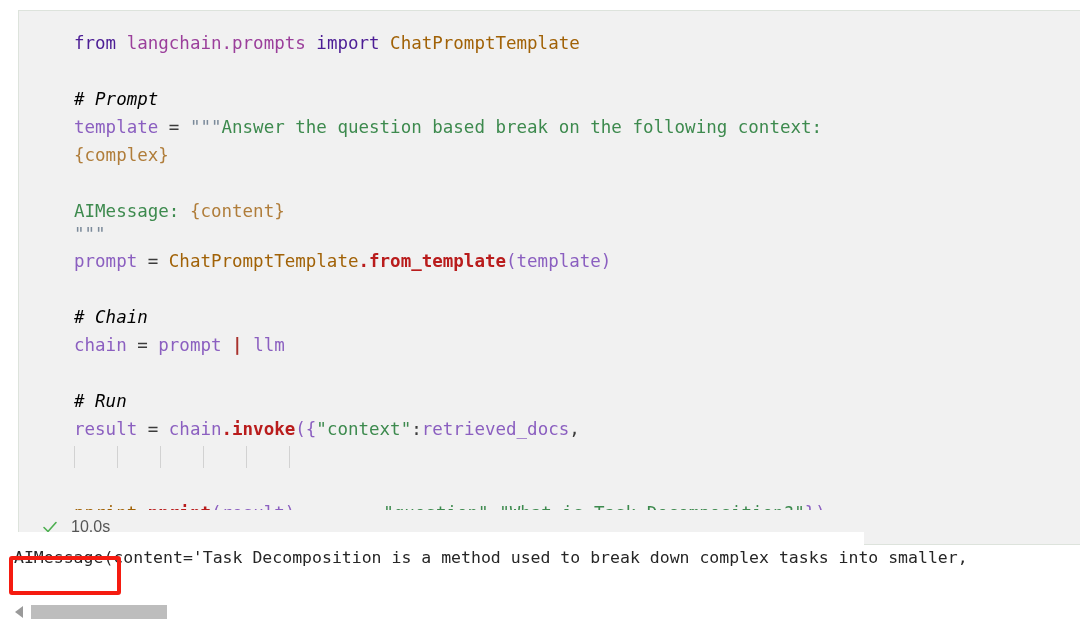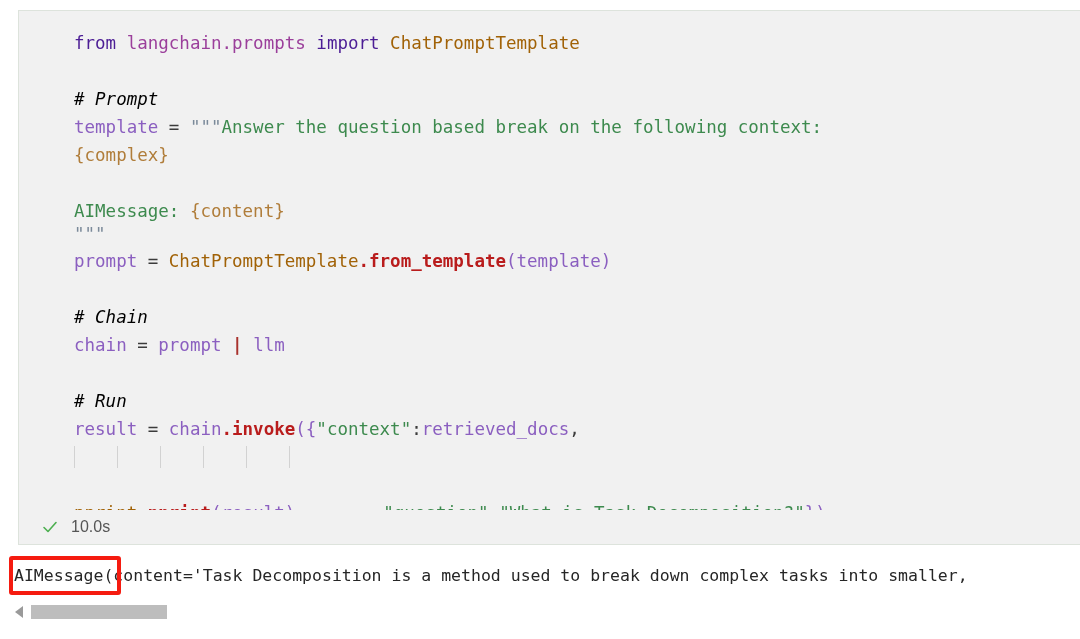--- a/index.html
+++ b/index.html
@@ -103,21 +103,21 @@
   .status-time {
     font-family: "Liberation Sans", sans-serif;
     font-size: 16px;
     color: #555555;
   }
 
   
   .output {
     position: absolute;
     left: 0;
-    top: 550px;
+    top: 532px;
     width: 864px;
     height: 89px;
     background: #ffffff;
   }
   .output-line {
     position: absolute;
     left: 14px;
     top: 11px;
     white-space: pre;
     font-family: "DejaVu Sans Mono", monospace;

